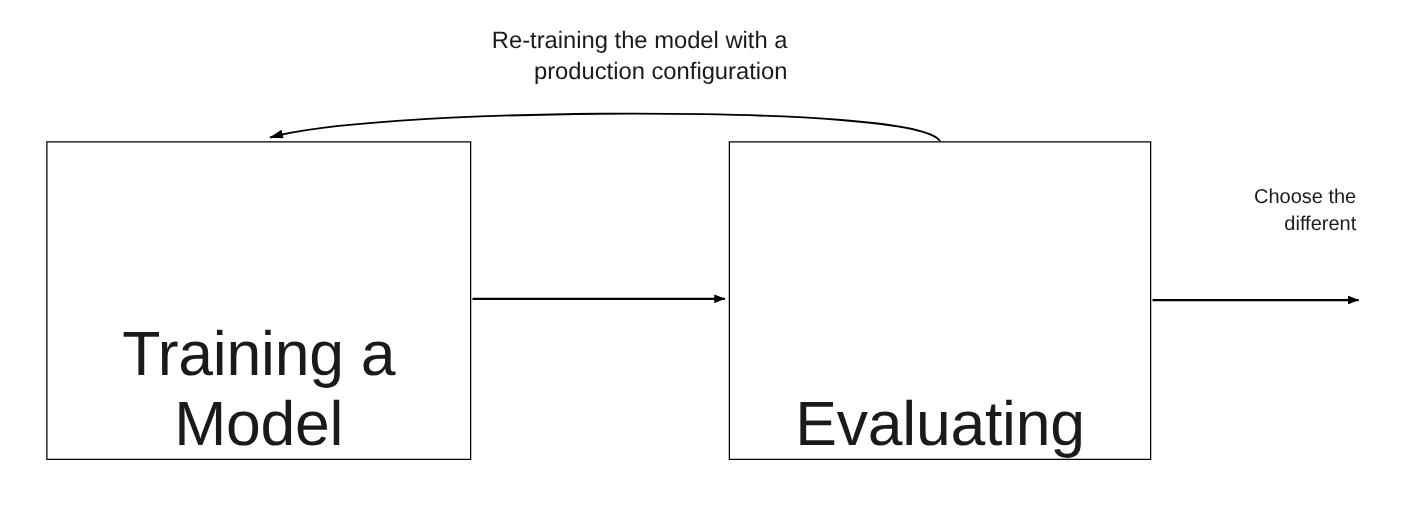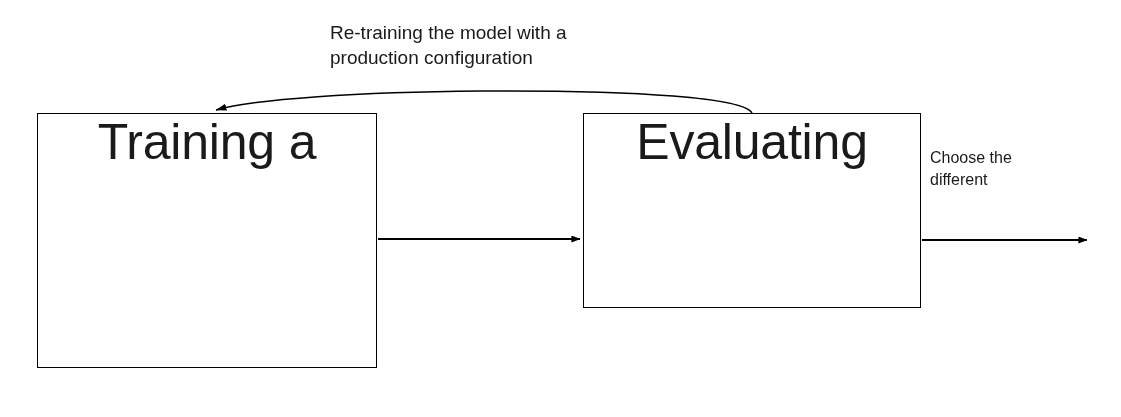--- a/index.html
+++ b/index.html
@@ -19,46 +19,46 @@
     overflow: hidden;
   }
   .node-box {
     position: absolute;
     box-sizing: border-box;
     border: 1.4px solid #000000;
     background: #ffffff;
     display: flex;
     flex-direction: column;
     align-items: center;
-    justify-content: space-between;
+    justify-content: flex-end;
     text-align: center;
   }
   .node-box .node-line {
     font-size: 50px;
     line-height: 1.12;
     font-weight: 400;
     letter-spacing: -0.2px;
     color: #1a1a1a;
     white-space: nowrap;
   }
   #box-training {
     left: 37px;
     top: 113px;
     width: 340px;
     height: 255px;
   }
   #box-evaluating {
     left: 583px;
     top: 113px;
     width: 338px;
-    height: 195px;
+    height: 255px;
   }
   .edge-label {
     position: absolute;
-    text-align: left;
+    text-align: right;
     font-size: 19px;
     line-height: 1.32;
     color: #1a1a1a;
     white-space: nowrap;
   }
   #label-retrain {
     left: 330px;
     top: 20px;
     width: 300px;
   }
@@ -95,20 +95,21 @@
 
     <line x1="378" y1="239" x2="580" y2="239" stroke="#000000" stroke-width="1.8" marker-end="url(#arrowhead)"></line>
 
     <line x1="922" y1="240" x2="1087" y2="240" stroke="#000000" stroke-width="1.8" marker-end="url(#arrowhead)"></line>
 
     <path d="M 752 113 C 744 98 640 90 480 91 C 360 92 255 99 216 110" fill="none" stroke="#000000" stroke-width="1.5" marker-end="url(#arrowhead-small)"></path>
   </svg>
 
   <div class="node-box" id="box-training">
     <div class="node-line">Training a</div>
+    <div class="node-line">Model</div>
   </div>
 
   <div class="node-box" id="box-evaluating">
     <div class="node-line">Evaluating</div>
   </div>
 
   <div class="edge-label" id="label-retrain">
     <div>Re-training the model with a</div>
     <div>production configuration</div>
   </div>

